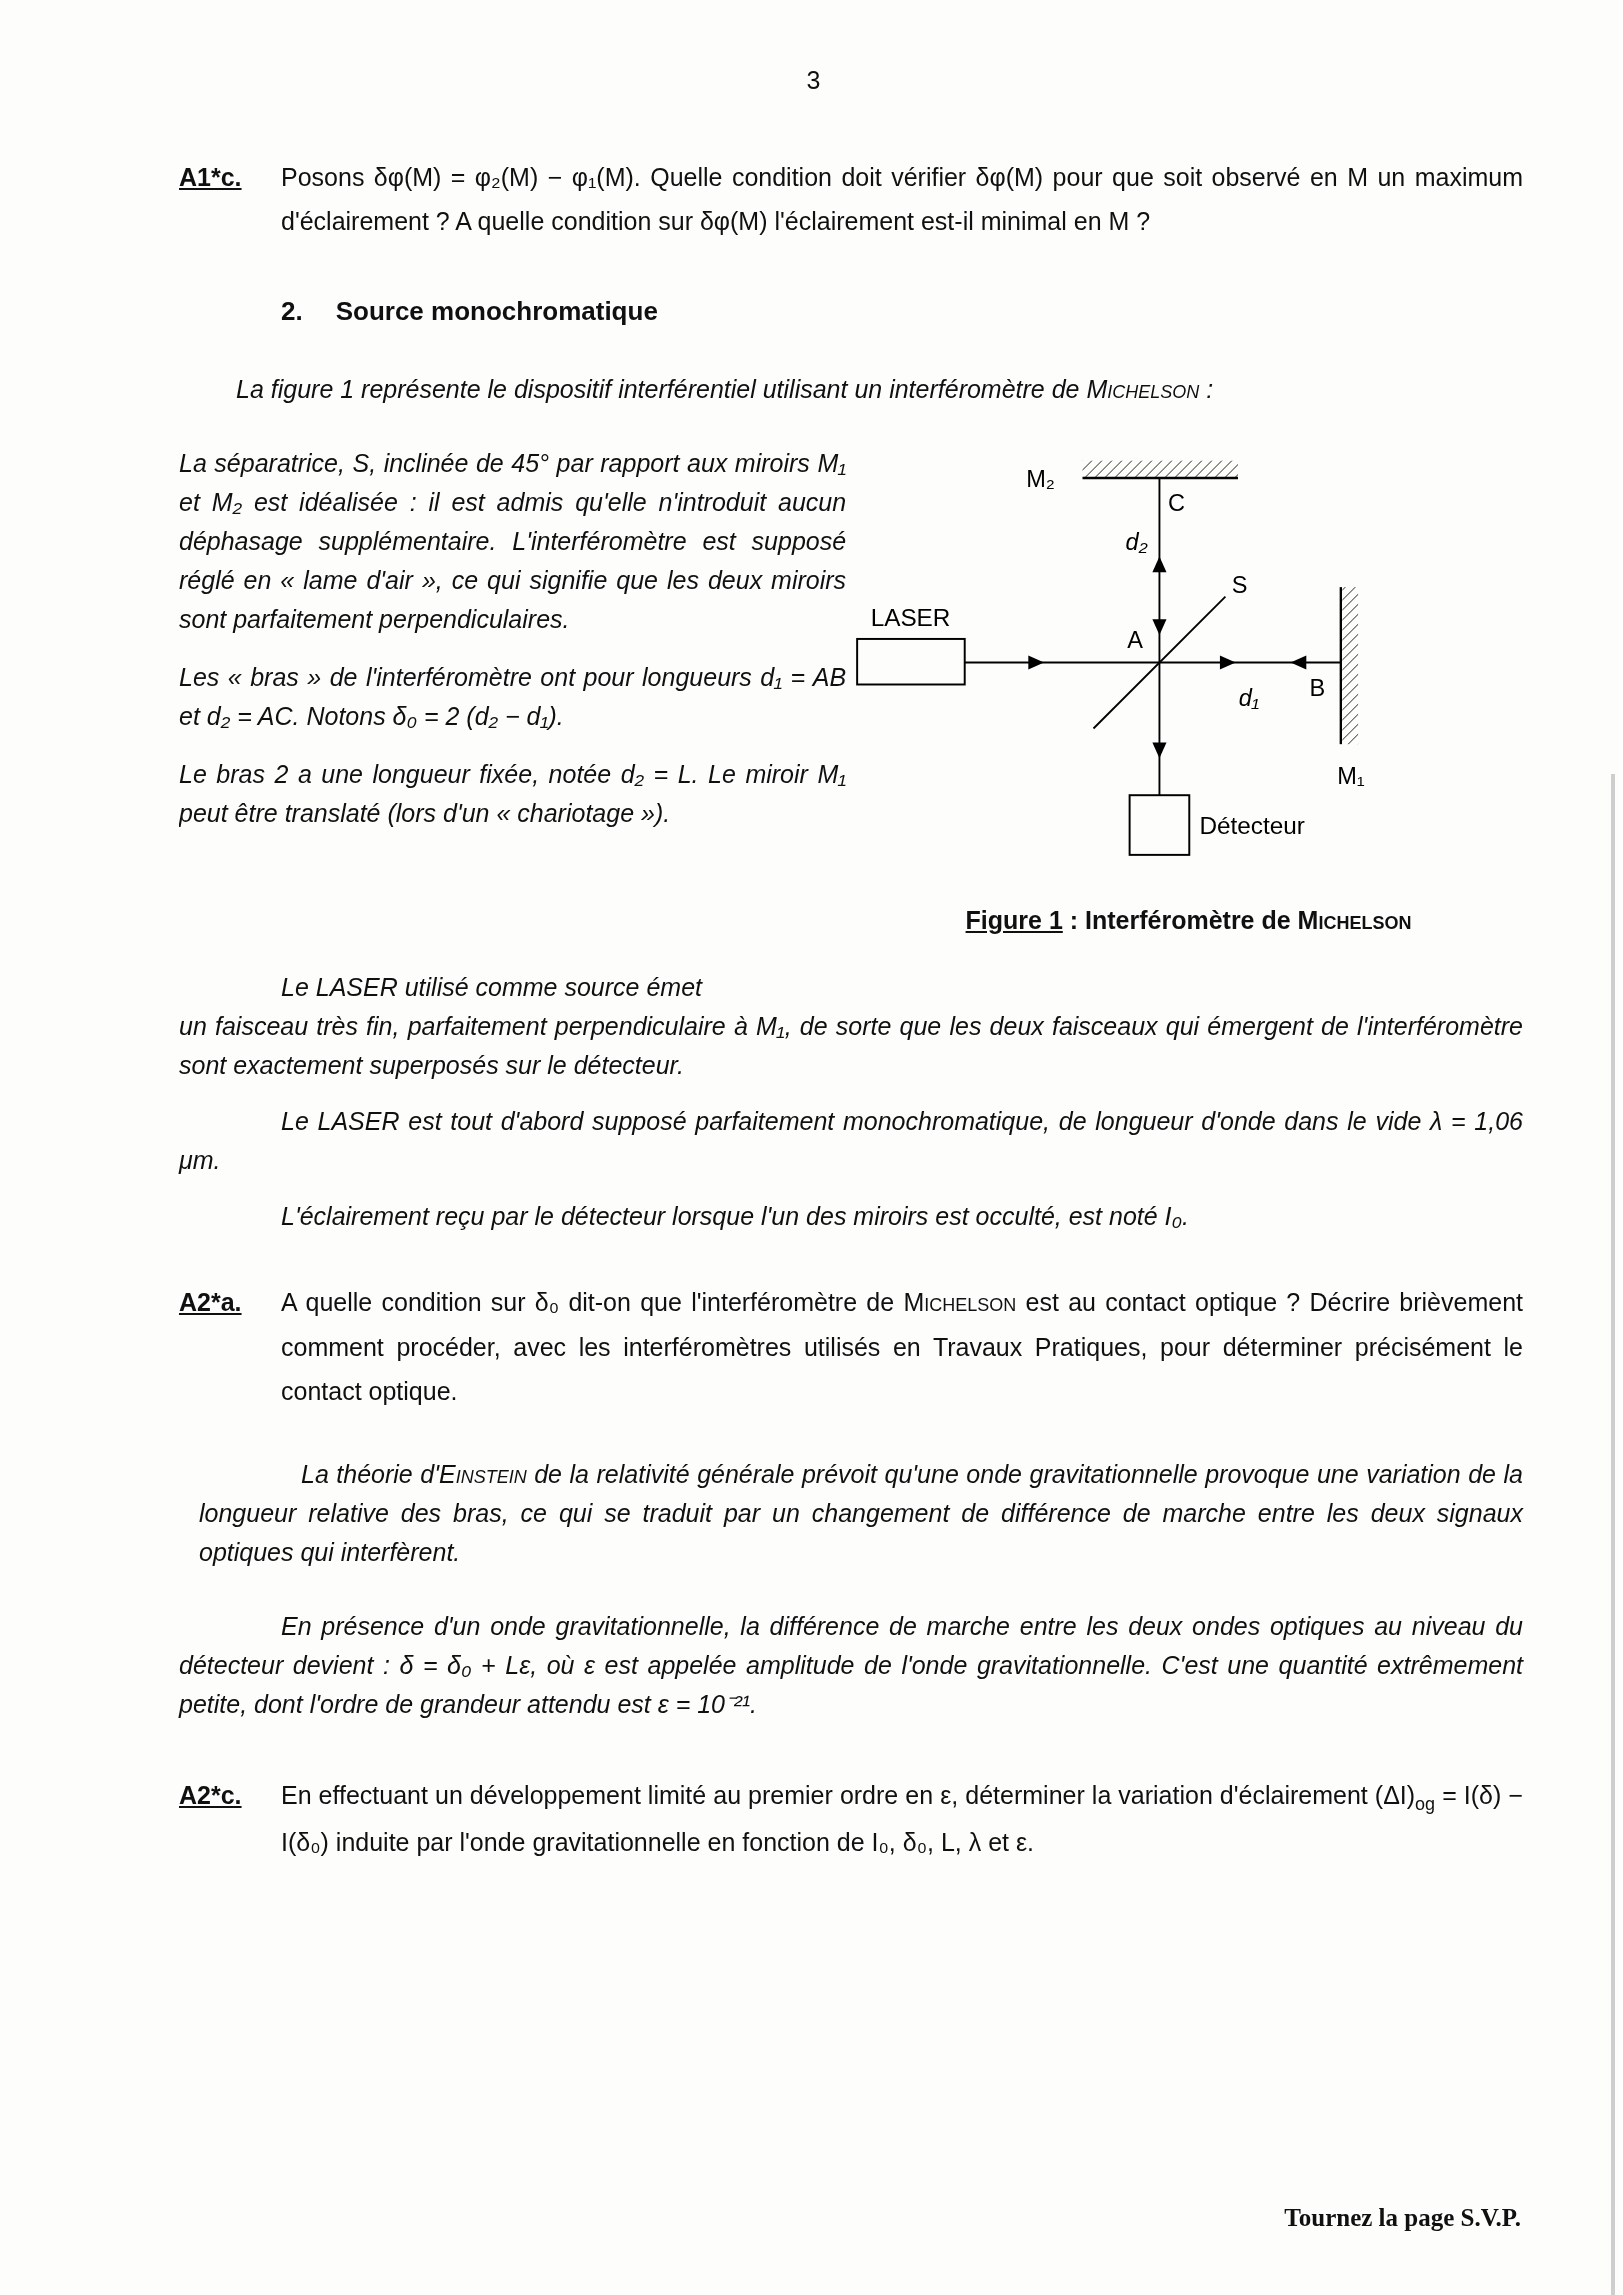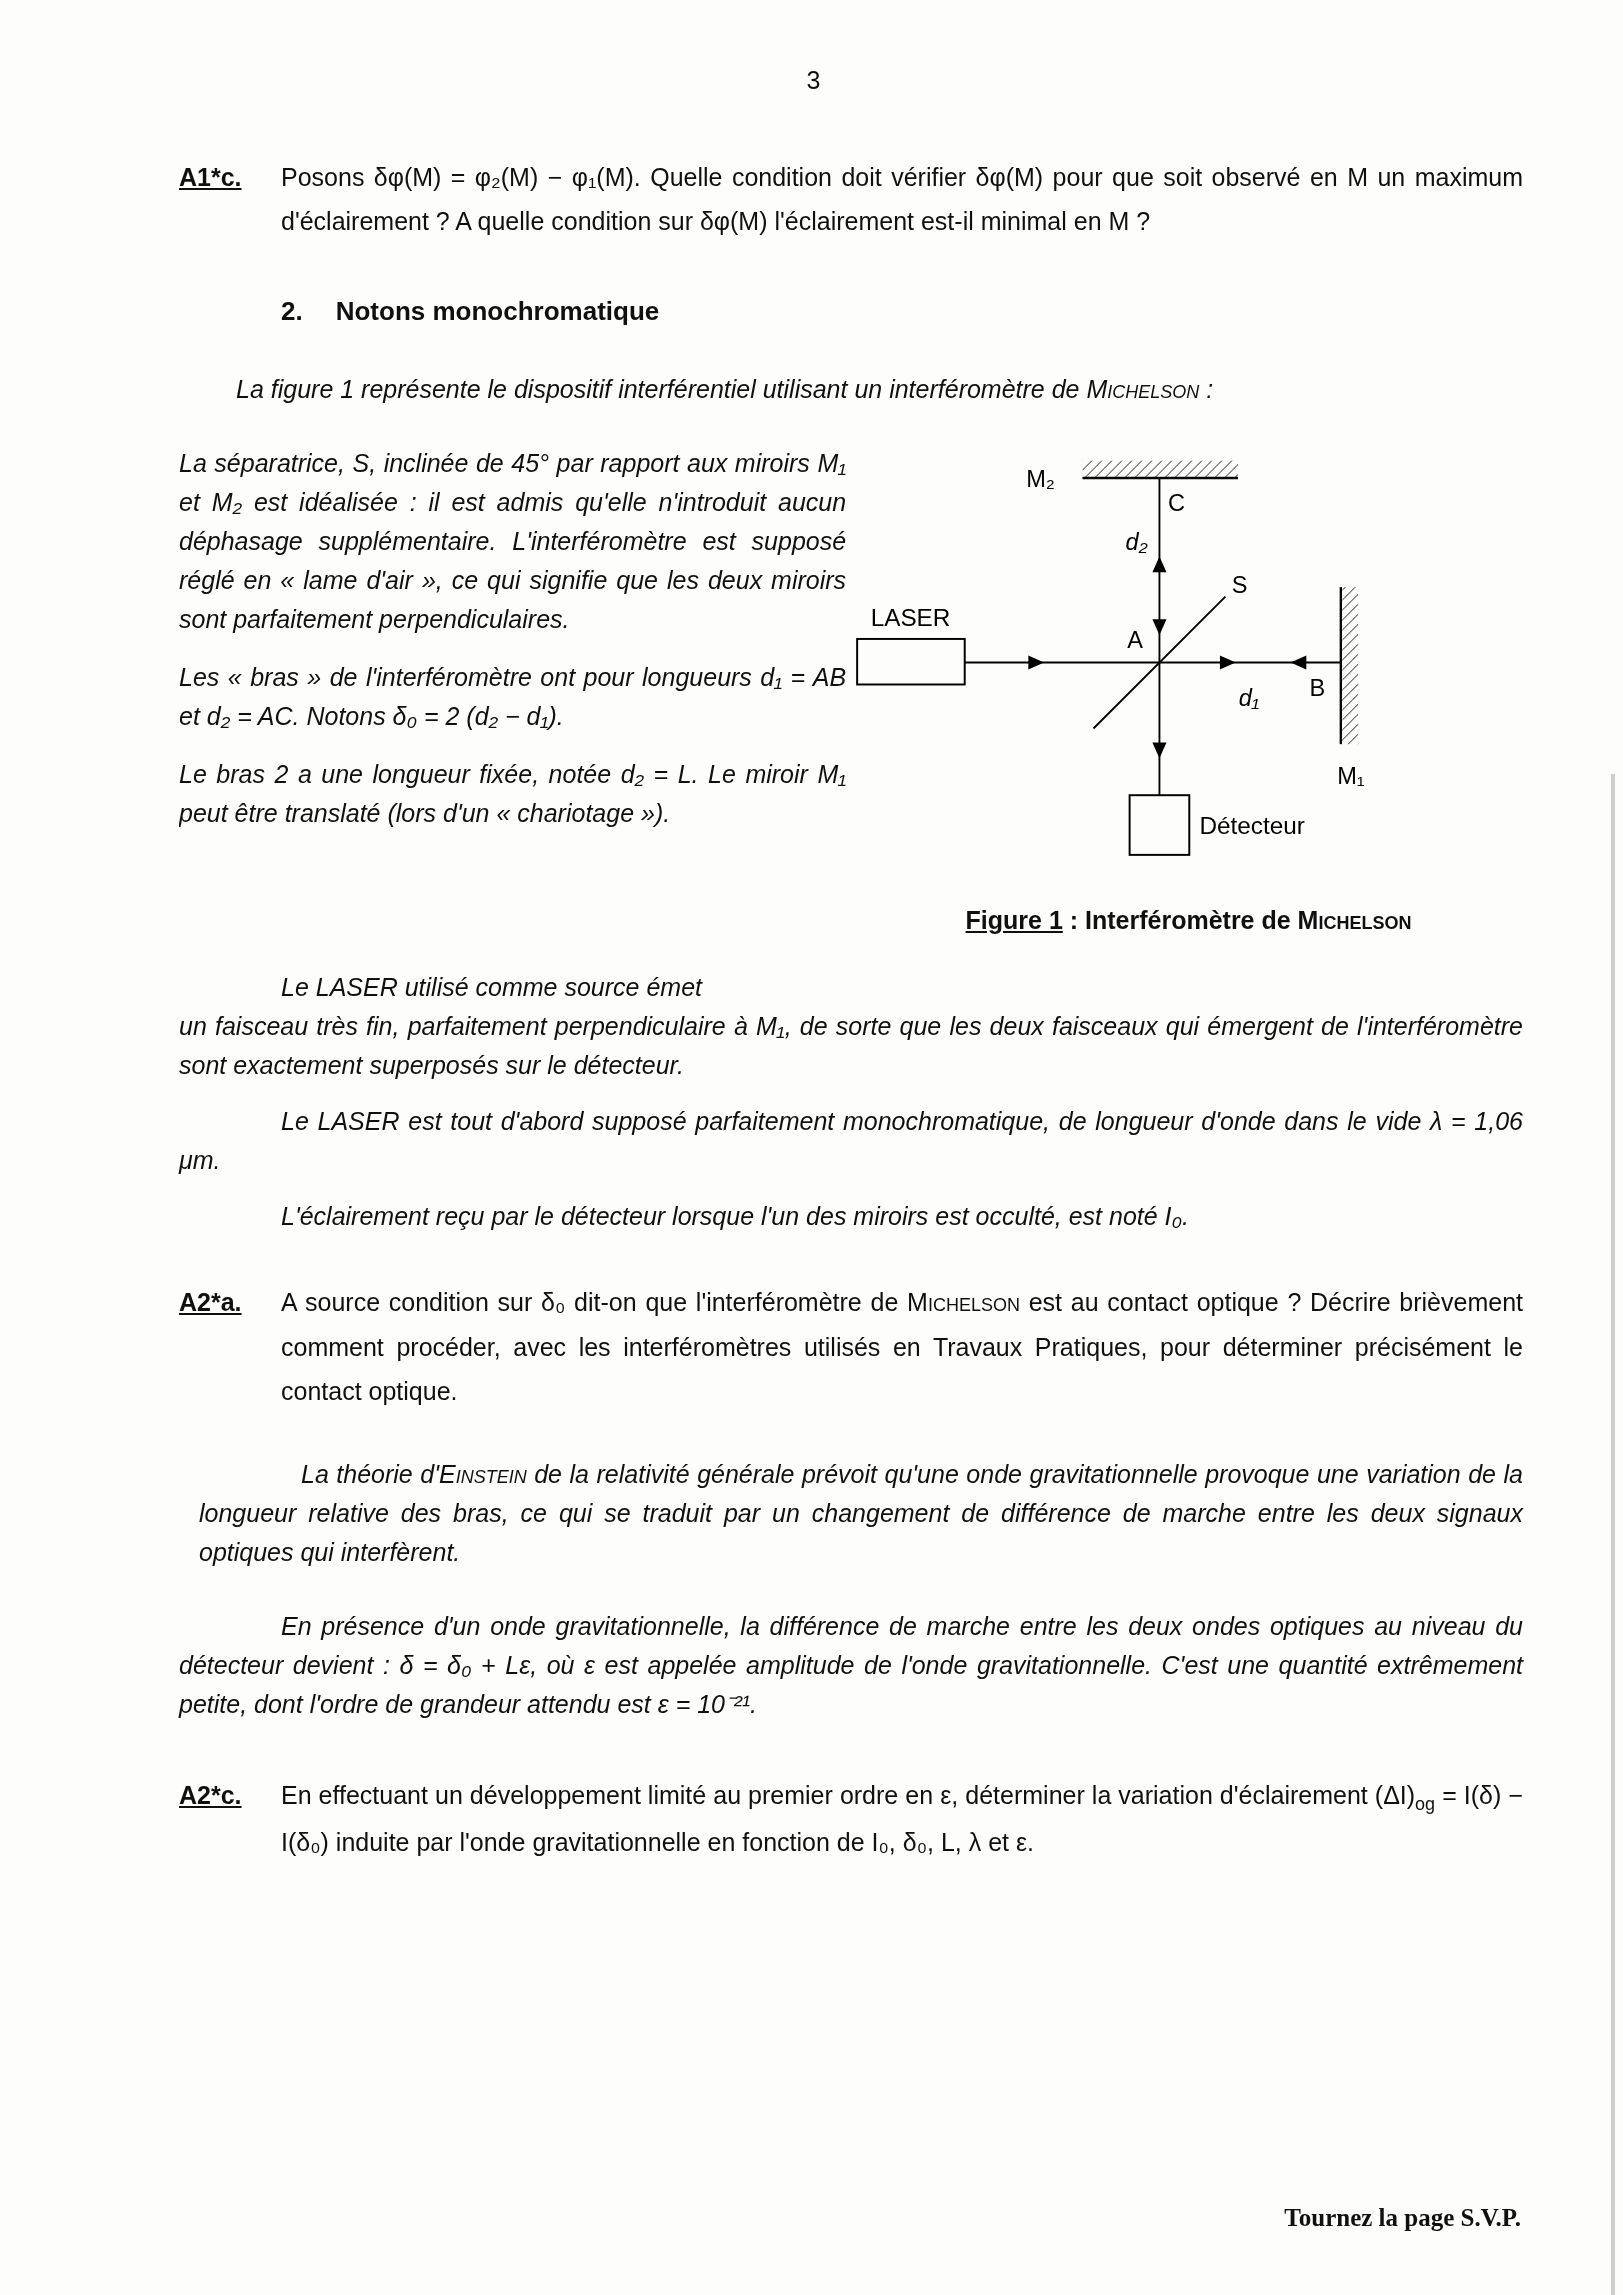--- a/index.html
+++ b/index.html
@@ -66,21 +66,21 @@
 <div class="page">
 
   <div class="page-number">3</div>
 
   <div class="question q-a1c">
     <span class="qlabel">A1*c.</span>
     <div class="qbody">Posons δφ(M) = φ₂(M) − φ₁(M). Quelle condition doit vérifier δφ(M) pour que soit observé en M un maximum d'éclairement ? A quelle condition sur δφ(M) l'éclairement est-il minimal en M ?</div>
   </div>
 
   <div class="section-heading">
-    <span class="num">2.</span><span>Notons monochromatique</span>
+    <span class="num">2.</span><span>Source monochromatique</span>
   </div>
 
   <div class="intro">
     <span>La figure 1 représente le dispositif interférentiel utilisant un interféromètre de </span><span class="sc">Michelson</span><span> :</span>
   </div>
 
   <div class="figure-row">
 
     <div class="fig">
       <svg width="669" height="440" viewBox="0 0 852 560" style="font-size:32px">
@@ -138,21 +138,21 @@
   <div class="p-laser1-line1">Le LASER utilisé comme source émet</div>
   <div class="para">un faisceau très fin, parfaitement perpendiculaire à M₁, de sorte que les deux faisceaux qui émergent de l'interféromètre sont exactement superposés sur le détecteur.</div>
 
   <div class="para indent p-laser2">Le LASER est tout d'abord supposé parfaitement monochromatique, de longueur d'onde dans le vide λ = 1,06 μm.</div>
 
   <div class="para indent p-ecl">L'éclairement reçu par le détecteur lorsque l'un des miroirs est occulté, est noté I₀.</div>
 
   <div class="question q-a2a">
     <span class="qlabel">A2*a.</span>
     <div class="qbody">
-      <span>A source condition sur δ₀ dit-on que l'interféromètre de </span><span class="sc">Michelson</span><span> est au contact optique ? Décrire brièvement comment procéder, avec les interféromètres utilisés en Travaux Pratiques, pour déterminer précisément le contact optique.</span>
+      <span>A quelle condition sur δ₀ dit-on que l'interféromètre de </span><span class="sc">Michelson</span><span> est au contact optique ? Décrire brièvement comment procéder, avec les interféromètres utilisés en Travaux Pratiques, pour déterminer précisément le contact optique.</span>
     </div>
   </div>
 
 
   <div class="para indent p-einstein">
     <span>La théorie d'</span><span class="sc">Einstein</span><span> de la relativité générale prévoit qu'une onde gravitationnelle provoque une variation de la longueur relative des bras, ce qui se traduit par un changement de différence de marche entre les deux signaux optiques qui interfèrent.</span>
   </div>
 
   <div class="para indent p-onde">En présence d'un onde gravitationnelle, la différence de marche entre les deux ondes optiques au niveau du détecteur devient : δ = δ₀ + Lε, où ε est appelée amplitude de l'onde gravitationnelle. C'est une quantité extrêmement petite, dont l'ordre de grandeur attendu est ε = 10⁻²¹.</div>
 

